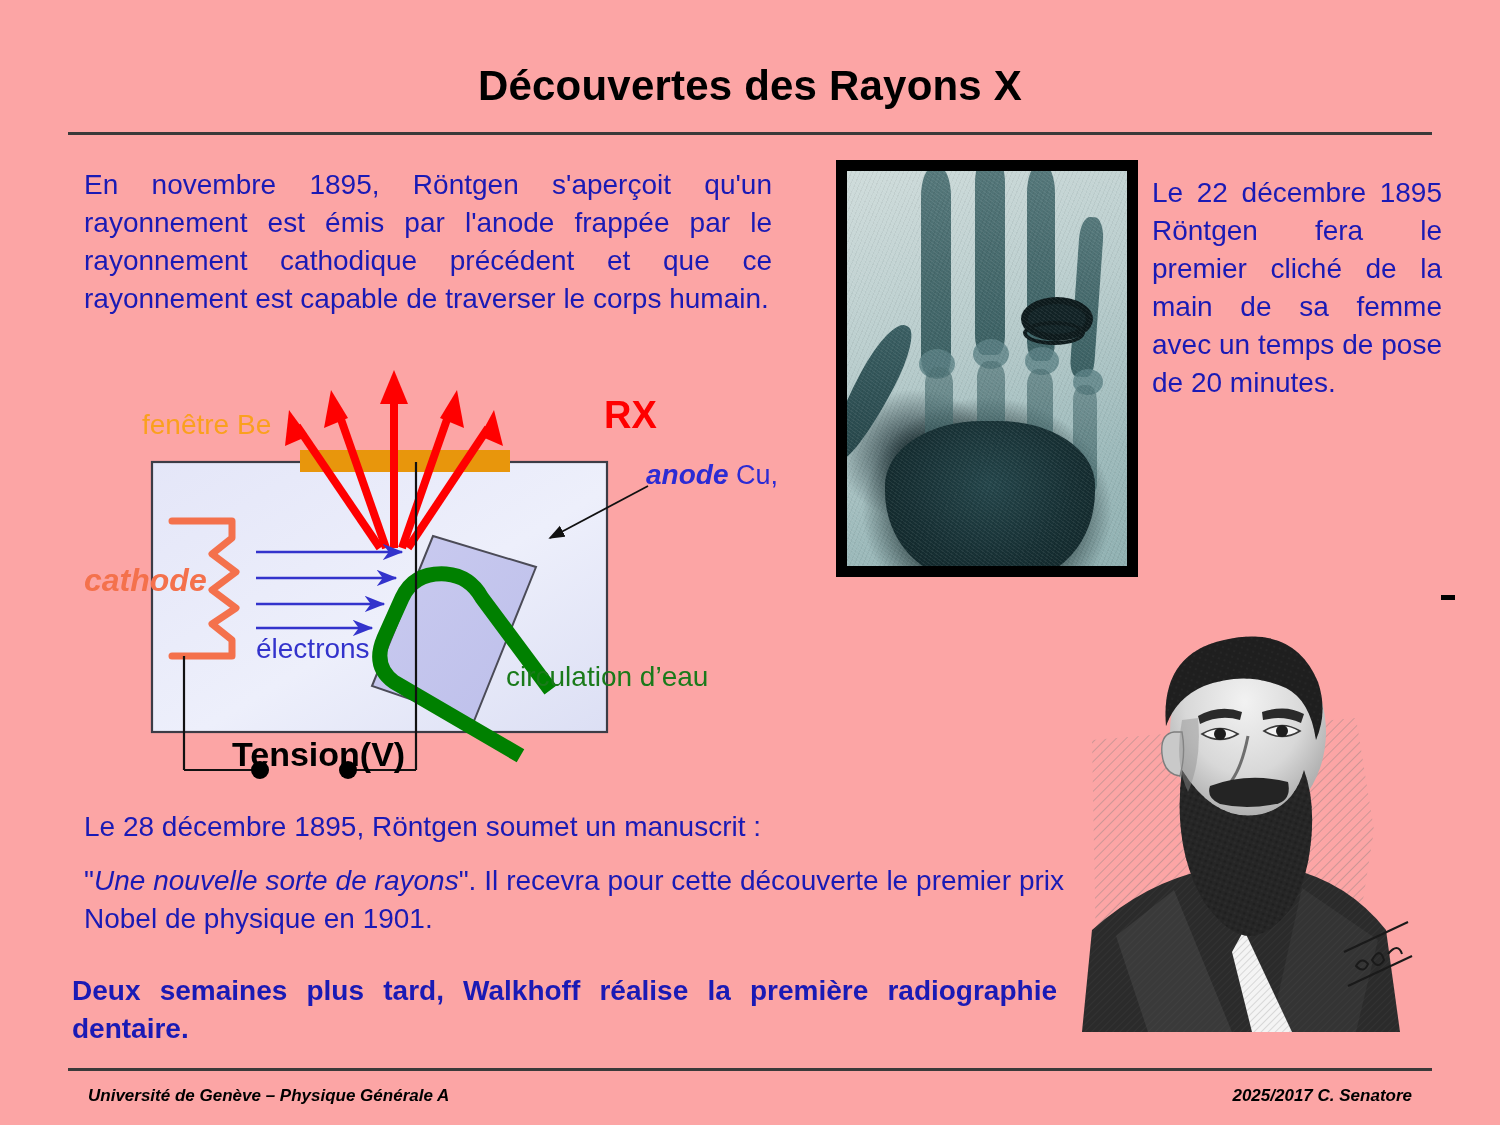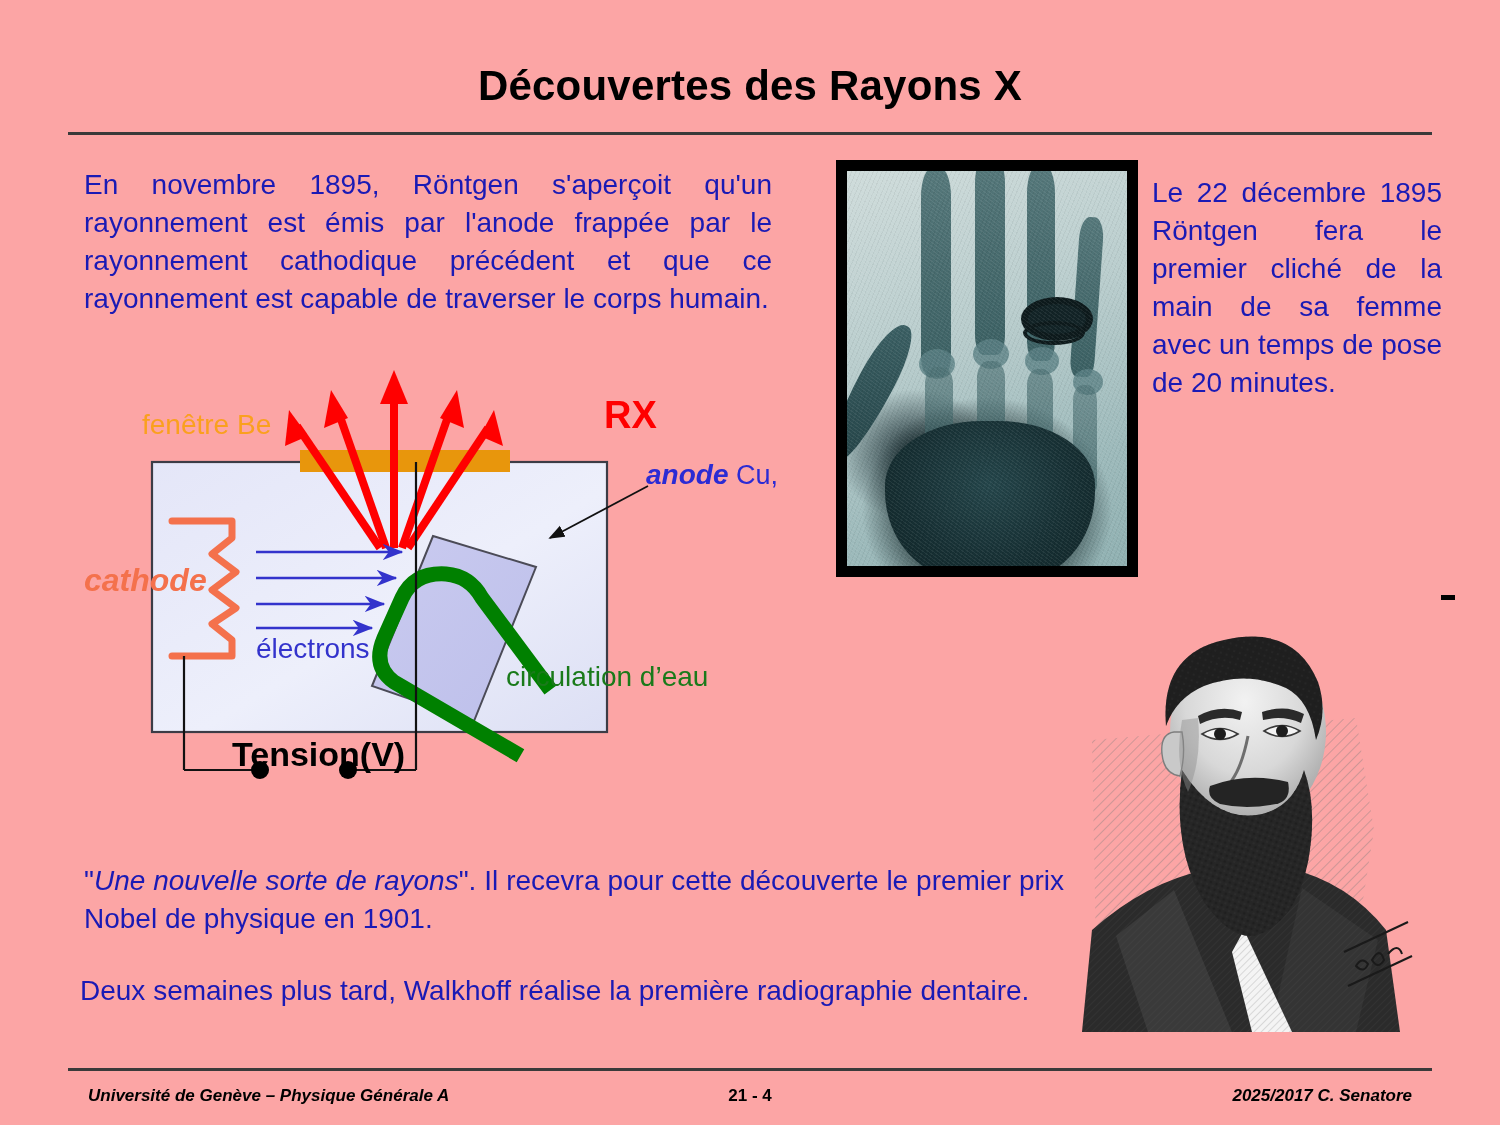--- a/index.html
+++ b/index.html
@@ -21,21 +21,21 @@
   .foot-center{left:0;top:1086px;width:1500px;text-align:center;font-style:normal;}
   .foot-right{right:88px;top:1086px;}
 
   
   .btext{position:absolute;color:#1A1AB5;font-size:28px;line-height:1.36;
          text-align:justify;}
   .p1{left:84px;top:166px;width:688px;}
   .pright{left:1152px;top:166px;width:290px;margin-top:8px;}
   .p2{left:84px;top:808px;width:980px;}
   .p3{left:84px;top:862px;width:980px;}
-  .p4{left:80px;top:972px;width:985px;}
+  .p4{left:72px;top:972px;width:985px;font-weight:bold;}
   .ital{font-style:italic;margin-top:43px;}
   
   .j{ text-align:justify; }
   .j > span{display:inline;}
 
   
   .xray-frame{position:absolute;left:836px;top:160px;width:302px;height:417px;
               background:#000;padding:0;box-sizing:border-box;border:11px solid #000;}
   .xray-inner{position:relative;width:100%;height:100%;overflow:hidden;
     background:
@@ -179,20 +179,21 @@
       <text x="0" y="225" font-family="Liberation Sans, sans-serif" font-size="32" font-weight="bold" font-style="italic" fill="#F4714C">cathode</text>
       <text x="172" y="292" font-family="Liberation Sans, sans-serif" font-size="28" fill="#3333CC">électrons</text>
       <text x="562" y="118" font-family="Liberation Sans, sans-serif" font-size="28" fill="#2B2BD4"><tspan font-weight="bold" font-style="italic">anode</tspan><tspan fill="#2B2BD4" font-size="27"> Cu, Mo,..</tspan></text>
       <text x="422" y="320" font-family="Liberation Sans, sans-serif" font-size="28" fill="#1A7A1A">circulation d’eau</text>
       <text x="148" y="400" font-family="Liberation Sans, sans-serif" font-size="34" font-weight="bold" fill="#000000">Tension(V)</text>
     </svg>
   </div>
 
   <div style="position:absolute;left:836px;top:160px;width:302px;height:417px;pointer-events:none;"></div>
 
+  <div class="btext p2">Le 28 décembre 1895, Röntgen soumet un manuscrit :</div>
 
   <div class="btext p3 j"><span>"</span><span class="ital">Une nouvelle sorte de rayons</span><span>". Il recevra pour cette découverte le premier prix Nobel de physique en 1901.</span></div>
 
   <div class="btext p4 j">Deux semaines plus tard, Walkhoff réalise la première radiographie dentaire.</div>
 
   <div class="portrait">
     <svg width="380" height="432" viewBox="0 0 380 432" xmlns="http://www.w3.org/2000/svg">
       <defs>
         <pattern id="hatch" width="7" height="7" patternUnits="userSpaceOnUse" patternTransform="rotate(45)">
           <line x1="0" y1="0" x2="0" y2="7" stroke="#7a7a7a" stroke-width="1.6"></line>
@@ -262,16 +263,15 @@
           <path d="M300,366 q6,-10 12,-2 q-4,10 -12,2 z M316,360 q8,-14 12,0 q-6,10 -12,0 z M332,354 q10,-12 14,0"></path>
         </g>
       </g>
     </svg>
   </div>
 
   <div class="dash-artifact"></div>
 
   <div class="rule-bot"></div>
   <div class="foot foot-left">Université de Genève – Physique Générale A</div>
-  <div class="foot foot-center">21 - 4</div>
   <div class="foot foot-right">2025/2017  C. Senatore</div>
 
 </div>
 
 </body></html>

